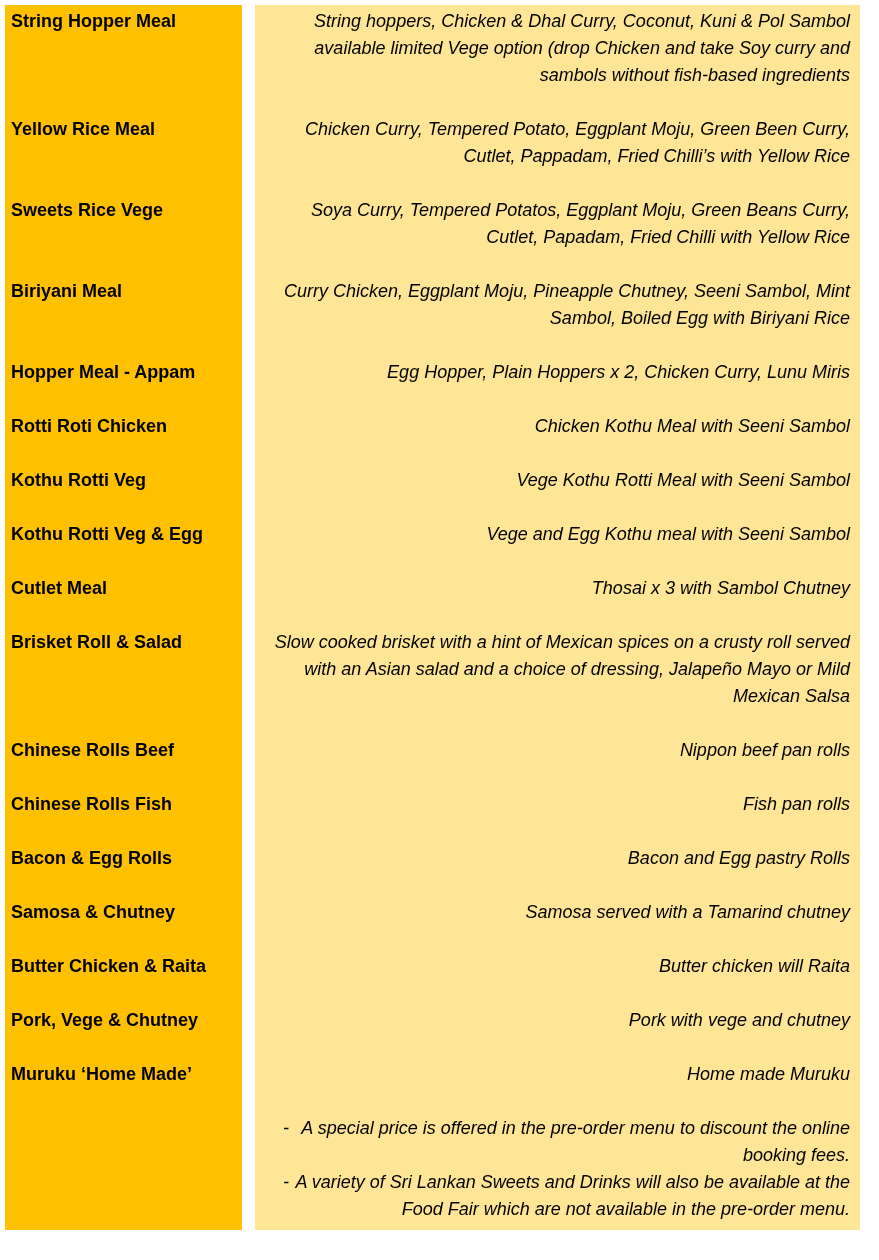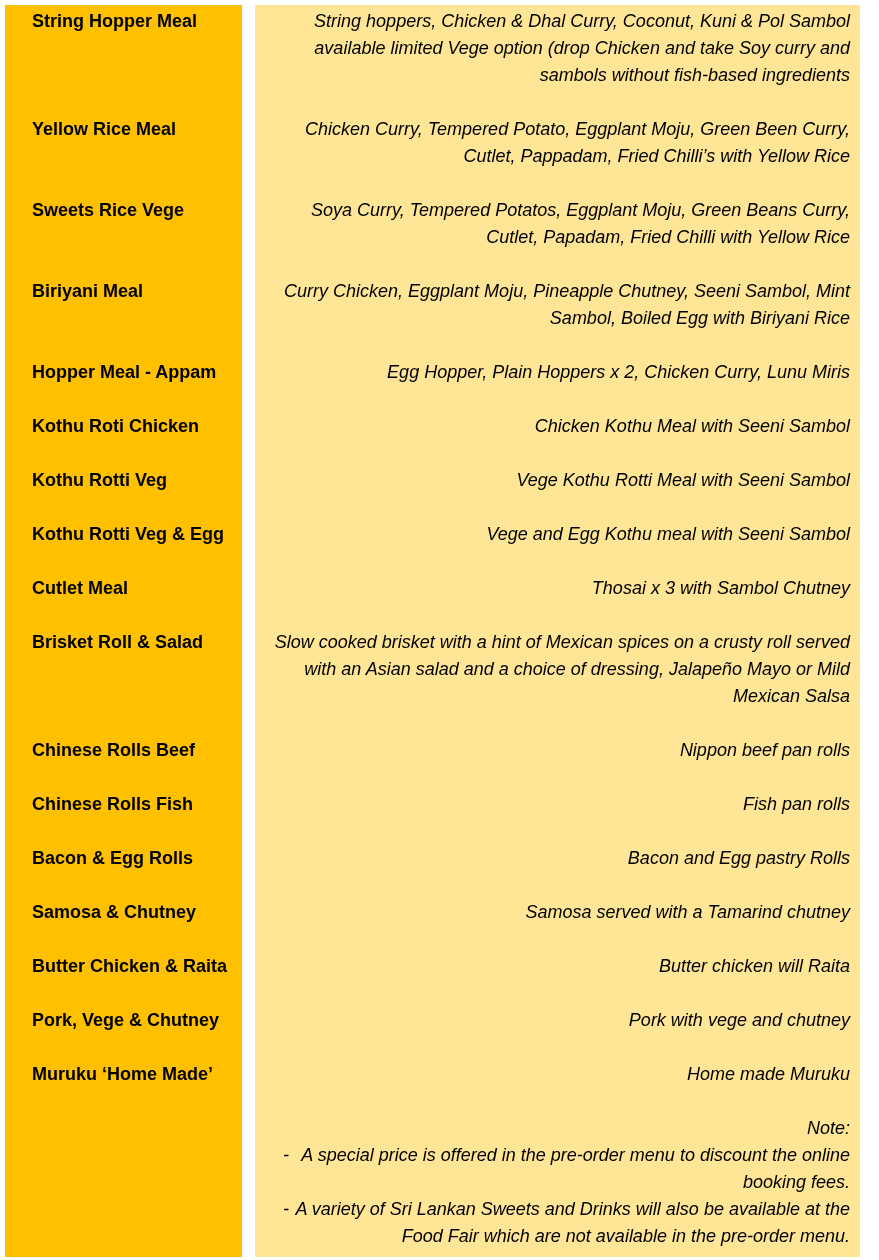--- a/index.html
+++ b/index.html
@@ -24,21 +24,21 @@
   .row { display: contents; }
   .cell {
     font-size: 18px;
     line-height: 27px;
     padding-top: 3px;
     padding-bottom: 24px;
   }
   .cell.left {
     background: var(--orange);
     font-weight: bold;
-    padding-left: 27px;
+    padding-left: 6px;
     padding-right: 6px;
     white-space: nowrap;
     overflow: hidden;
   }
   .cell.right {
     background: var(--gold);
     font-style: italic;
     padding-left: 7px;
     padding-right: 10px;
     text-align: right;
@@ -86,21 +86,21 @@
     <div class="cell left">Biriyani Meal</div>
     <div class="cell right">Curry Chicken, Eggplant Moju, Pineapple Chutney, Seeni Sambol, Mint Sambol, Boiled Egg with Biriyani Rice</div>
   </div>
 
   <div class="row">
     <div class="cell left">Hopper Meal - Appam</div>
     <div class="cell right">Egg Hopper, Plain Hoppers x 2, Chicken Curry, Lunu Miris</div>
   </div>
 
   <div class="row">
-    <div class="cell left">Kothu Roti Chicken</div>
+    <div class="cell left">Rotti Roti Chicken</div>
     <div class="cell right">Chicken Kothu Meal with Seeni Sambol</div>
   </div>
 
   <div class="row">
     <div class="cell left">Kothu Rotti Veg</div>
     <div class="cell right">Vege Kothu Rotti Meal with Seeni Sambol</div>
   </div>
 
   <div class="row">
     <div class="cell left">Kothu Rotti Veg &amp; Egg</div>
@@ -148,21 +148,20 @@
   </div>
 
   <div class="row">
     <div class="cell left">Muruku ‘Home Made’</div>
     <div class="cell right">Home made Muruku</div>
   </div>
 
   <div class="row">
     <div class="cell left"></div>
     <div class="cell right note-cell">
-      <div class="note-title">Note:</div>
       <div class="note-bullets">
             <div class="bullet">
               <span class="dash">-</span>
               <span class="btxt">A special price is offered in the pre-order menu to discount the online booking fees.</span>
             </div>
             <div class="bullet">
               <span class="dash">-</span>
               <span class="btxt">A variety of Sri Lankan Sweets and Drinks will also be available at the Food Fair which are not available in the pre-order menu.</span>
             </div>
           </div>

